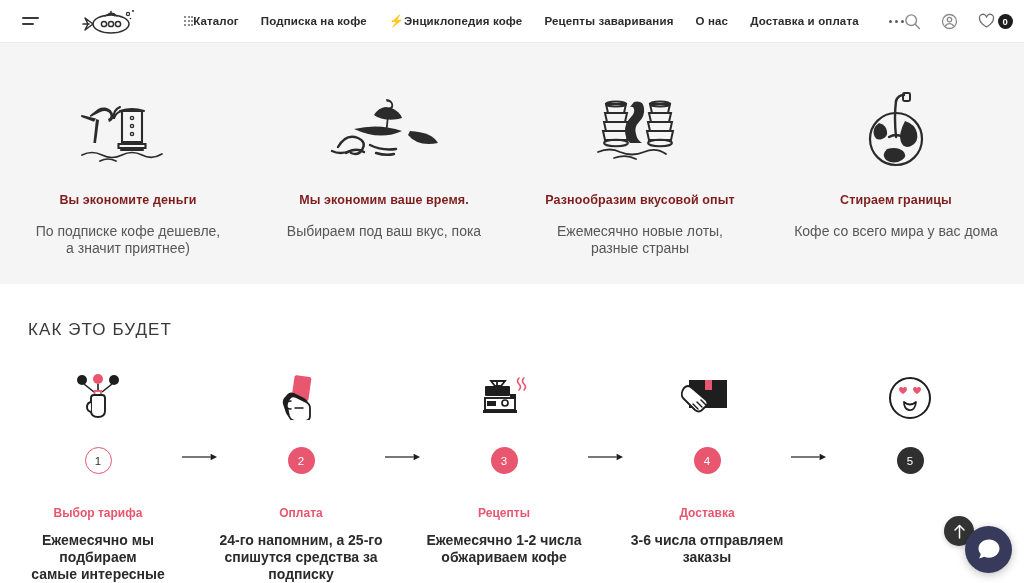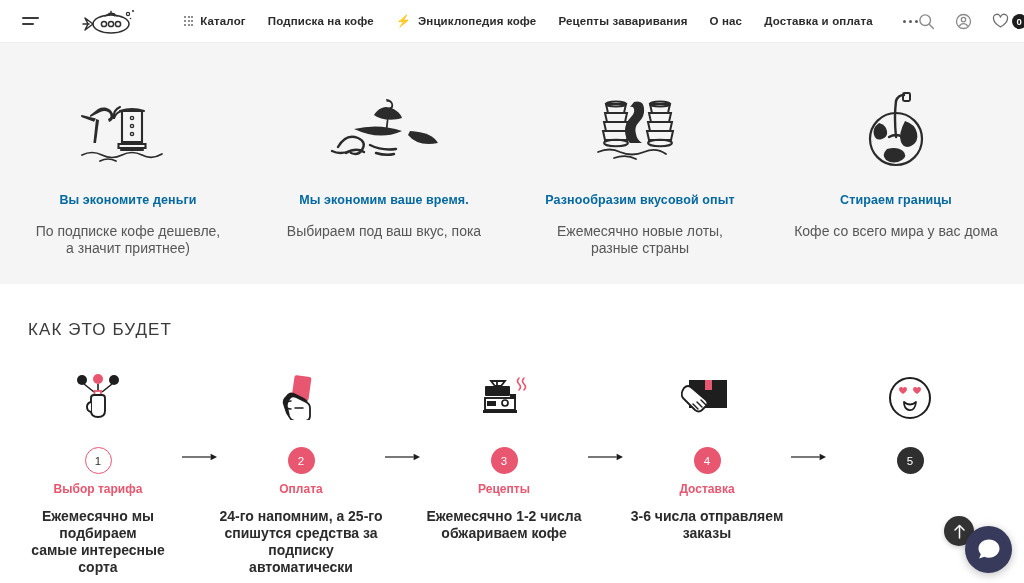--- a/index.html
+++ b/index.html
@@ -34,21 +34,21 @@
 
   .logo { margin-left: 38px; flex: 0 0 auto; cursor: pointer; display:flex; align-items:center; }
 
   .nav {
     display: flex; align-items: center;
     margin-left: 44px;
     gap: 22px;
     flex: 1 1 auto;
   }
   .nav-item {
-    display: flex; align-items: center; gap: 7px;
+    display: flex; align-items: center; 
     font-size: 11.5px; font-weight: bold; letter-spacing: .15px;
     color: #2b2b2b; white-space: nowrap; cursor: pointer;
   }
   .grid-icon {
     display: grid; grid-template-columns: repeat(3, 2px); grid-template-rows: repeat(3, 2px);
     gap: 1.6px; flex: 0 0 auto;
   }
   .grid-icon span { width: 2px; height: 2px; background: #8d8d8d; display:block; }
   .bolt-icon { font-size: 12px; line-height: 1; color: #2b2b2b; }
   .dots-btn {
@@ -71,21 +71,21 @@
     background: #f5f5f5;
     height: 241px;
     display: flex;
     align-items: flex-start;
     padding-top: 44px;
   }
   .feature { flex: 1 1 0; text-align: center; padding: 0 14px; }
   .feature-icon { height: 84px; display:flex; align-items:center; justify-content:center; }
   .feature-title {
     margin-top: 22px;
-    font-size: 12.5px; font-weight: bold; color: #0369a1; letter-spacing: .1px;
+    font-size: 12.5px; font-weight: bold; color: #7f1d1d; letter-spacing: .1px;
   }
   .feature-desc {
     margin-top: 16px;
     font-size: 14px; line-height: 17px; color: #575757;
   }
 
   
   .how { background:#fff; padding: 36px 16px 0 0; }
   .how-title {
     font-size: 17px; letter-spacing: 1.1px; color: #3a3a3a;
@@ -99,21 +99,21 @@
   .step-icon { height: 46px; display:flex; align-items:flex-end; justify-content:center; }
   .step-circle {
     width: 27px; height: 27px; border-radius: 50%;
     display:flex; align-items:center; justify-content:center;
     margin: 27px auto 0; font-size: 11.5px; font-weight: normal;
   }
   .step-circle.outline { border: 1.6px solid #e8566f; color: #333; background: #fff; }
   .step-circle.filled  { background: #e8566f; color: #ffffff; }
   .step-circle.dark    { background: #2f2f2f; color: #ffffff; }
   .step-label {
-    margin-top: 7px; font-size: 12px; font-weight: bold;
+    margin-top: 31px; font-size: 12px; font-weight: bold;
     color: #e8566f; line-height: 16px;
   }
   .step-desc {
     margin-top: 11px; font-size: 14px; line-height: 17px;
     font-weight: bold; color: #2b2b2b;
   }
   .connector {
     flex: 1 1 auto; display:flex; align-items:center; justify-content:center;
     padding-top: 78px; min-width: 20px;
   }

